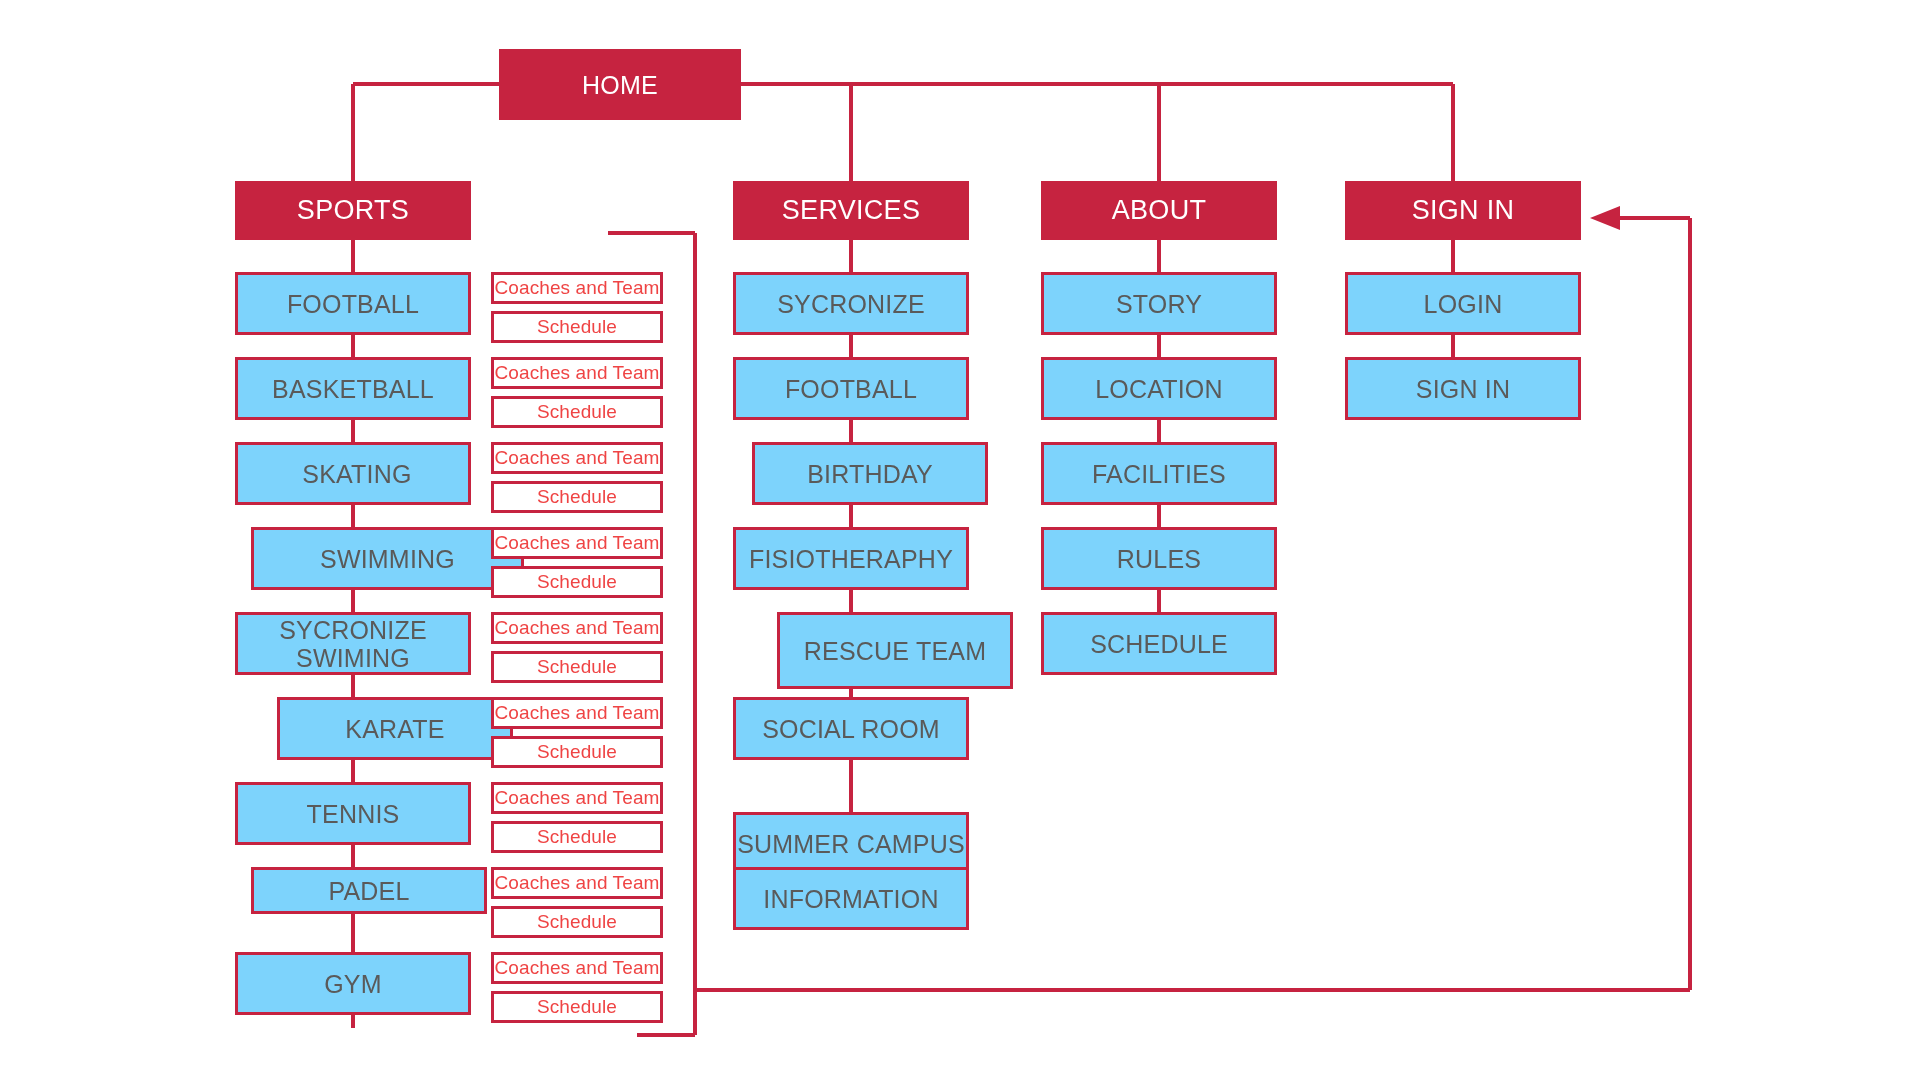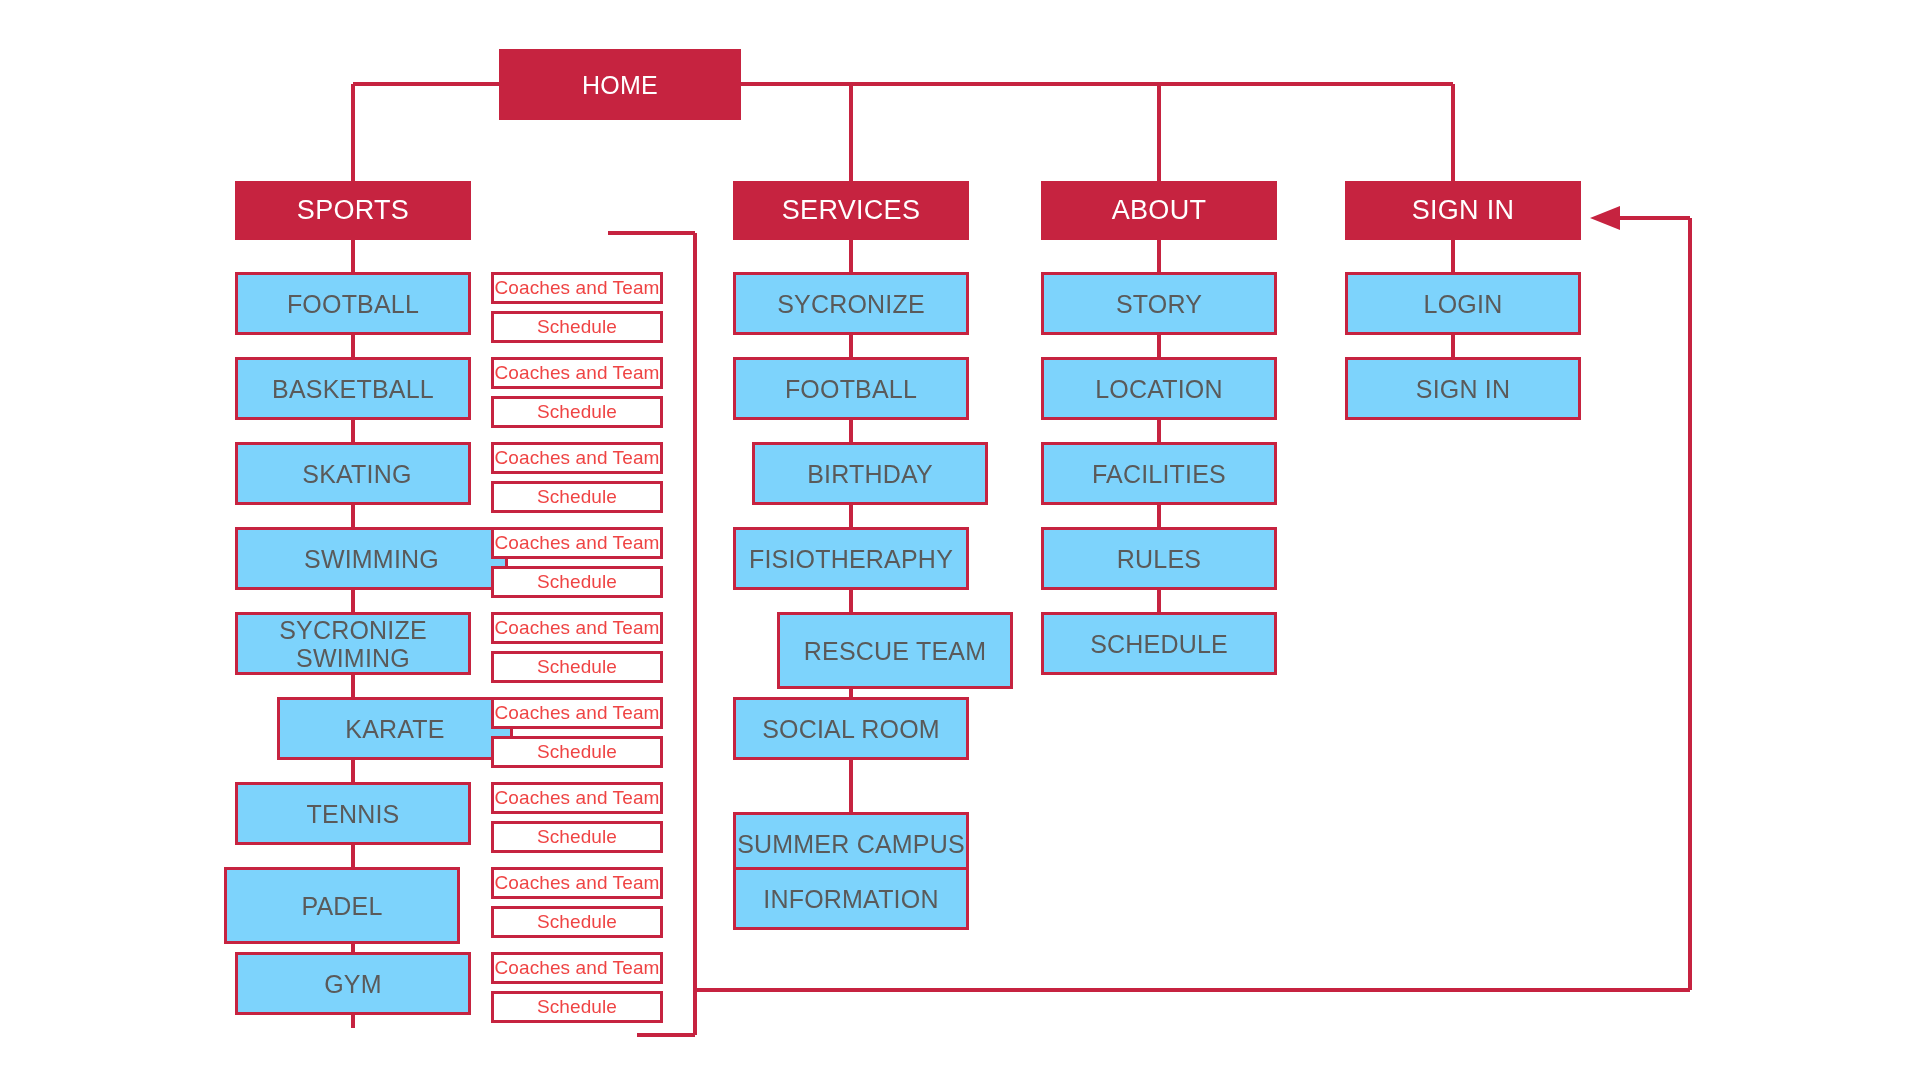--- a/index.html
+++ b/index.html
@@ -119,33 +119,33 @@
 
   <div class="node leaf" style="left:235px; top:272px; width:236px; height:63px;">
     <span>FOOTBALL</span>
   </div>
   <div class="node leaf" style="left:235px; top:357px; width:236px; height:63px;">
     <span>BASKETBALL</span>
   </div>
   <div class="node leaf" style="left:235px; top:442px; width:236px; height:63px;padding-left:8px;">
     <span>SKATING</span>
   </div>
-  <div class="node leaf" style="left:235px; top:527px; width:273px; height:63px;">
+  <div class="node leaf" style="left:251px; top:527px; width:273px; height:63px;">
     <span>SWIMMING</span>
   </div>
   <div class="node leaf two-line" style="left:235px; top:612px; width:236px; height:63px;">
     <span style="display:block; max-width:190px;">SYCRONIZE SWIMING</span>
   </div>
   <div class="node leaf" style="left:235px; top:697px; width:236px; height:63px;margin-left:42px;">
     <span>KARATE</span>
   </div>
   <div class="node leaf" style="left:235px; top:782px; width:236px; height:63px;">
     <span>TENNIS</span>
   </div>
-  <div class="node leaf" style="left:224px; top:867px; width:236px; height:77px;">
+  <div class="node leaf" style="left:251px; top:867px; width:236px; height:47px;">
     <span>PADEL</span>
   </div>
   <div class="node leaf" style="left:235px; top:952px; width:236px; height:63px;">
     <span>GYM</span>
   </div>
 
   <div class="node sub" style="left:491px; top:272px; width:172px; height:32px;">
     <span>Coaches and Team</span>
   </div>
   <div class="node sub" style="left:491px; top:311px; width:172px; height:32px;">

